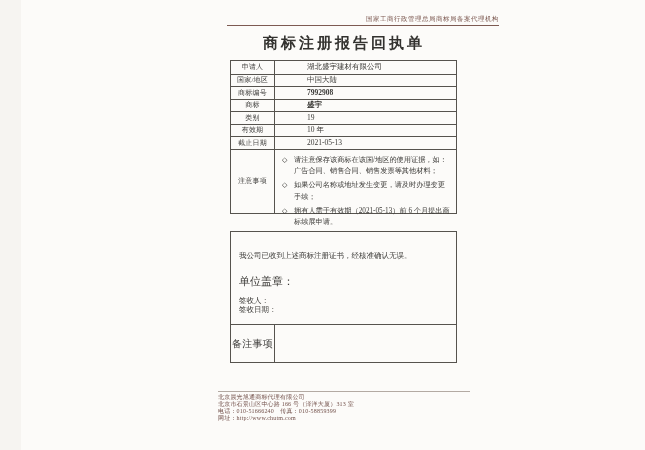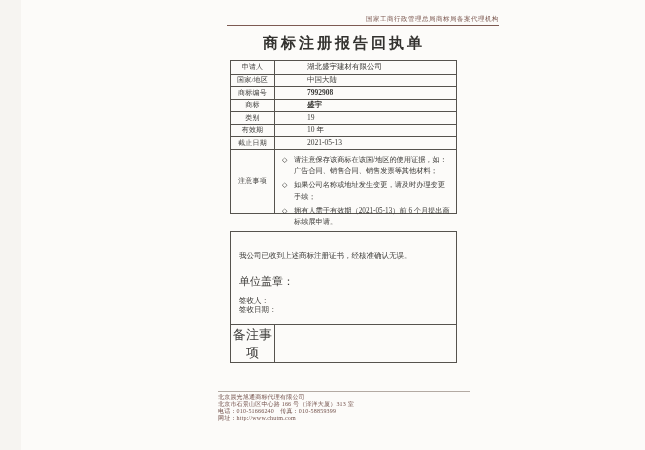--- a/index.html
+++ b/index.html
@@ -64,21 +64,21 @@
   .receipt-title {
     position:absolute; left:0; top:5px; width:100%;
     text-align:center; font-size:9px; font-weight:bold;
     text-decoration:underline; letter-spacing:1.5px; color:#34332f;
   }
   .receipt-confirm { position:absolute; left:8px; top:19px; font-size:7.5px; color:#3a3936; }
   .seal-line   { position:absolute; left:8px; top:42px; font-size:11px; color:#3a3936;font-family:Liberation Serif, serif; }
   .signer-line { position:absolute; left:8px; top:64px; font-size:7.5px; color:#3a3936; }
   .date-line   { position:absolute; left:8px; top:73px; font-size:7.5px; color:#3a3936;text-align:right; }
   .row-remarks { height:38px; }
-  .row-remarks .cell-label { font-size:13px; }
+  .row-remarks .cell-label { font-size:10px; }
   .remarks-box { flex:1; padding:4px 4px 0 6px; }
   .remarks-line {
     font-size:8px; line-height:15.5px; font-weight:600; color:#34332f;
     white-space:nowrap;
   }
   
   .footer-rule {
     position:absolute; left:197px; top:391px; width:252px; height:1px;
     background:#b3aaa3;
   }

